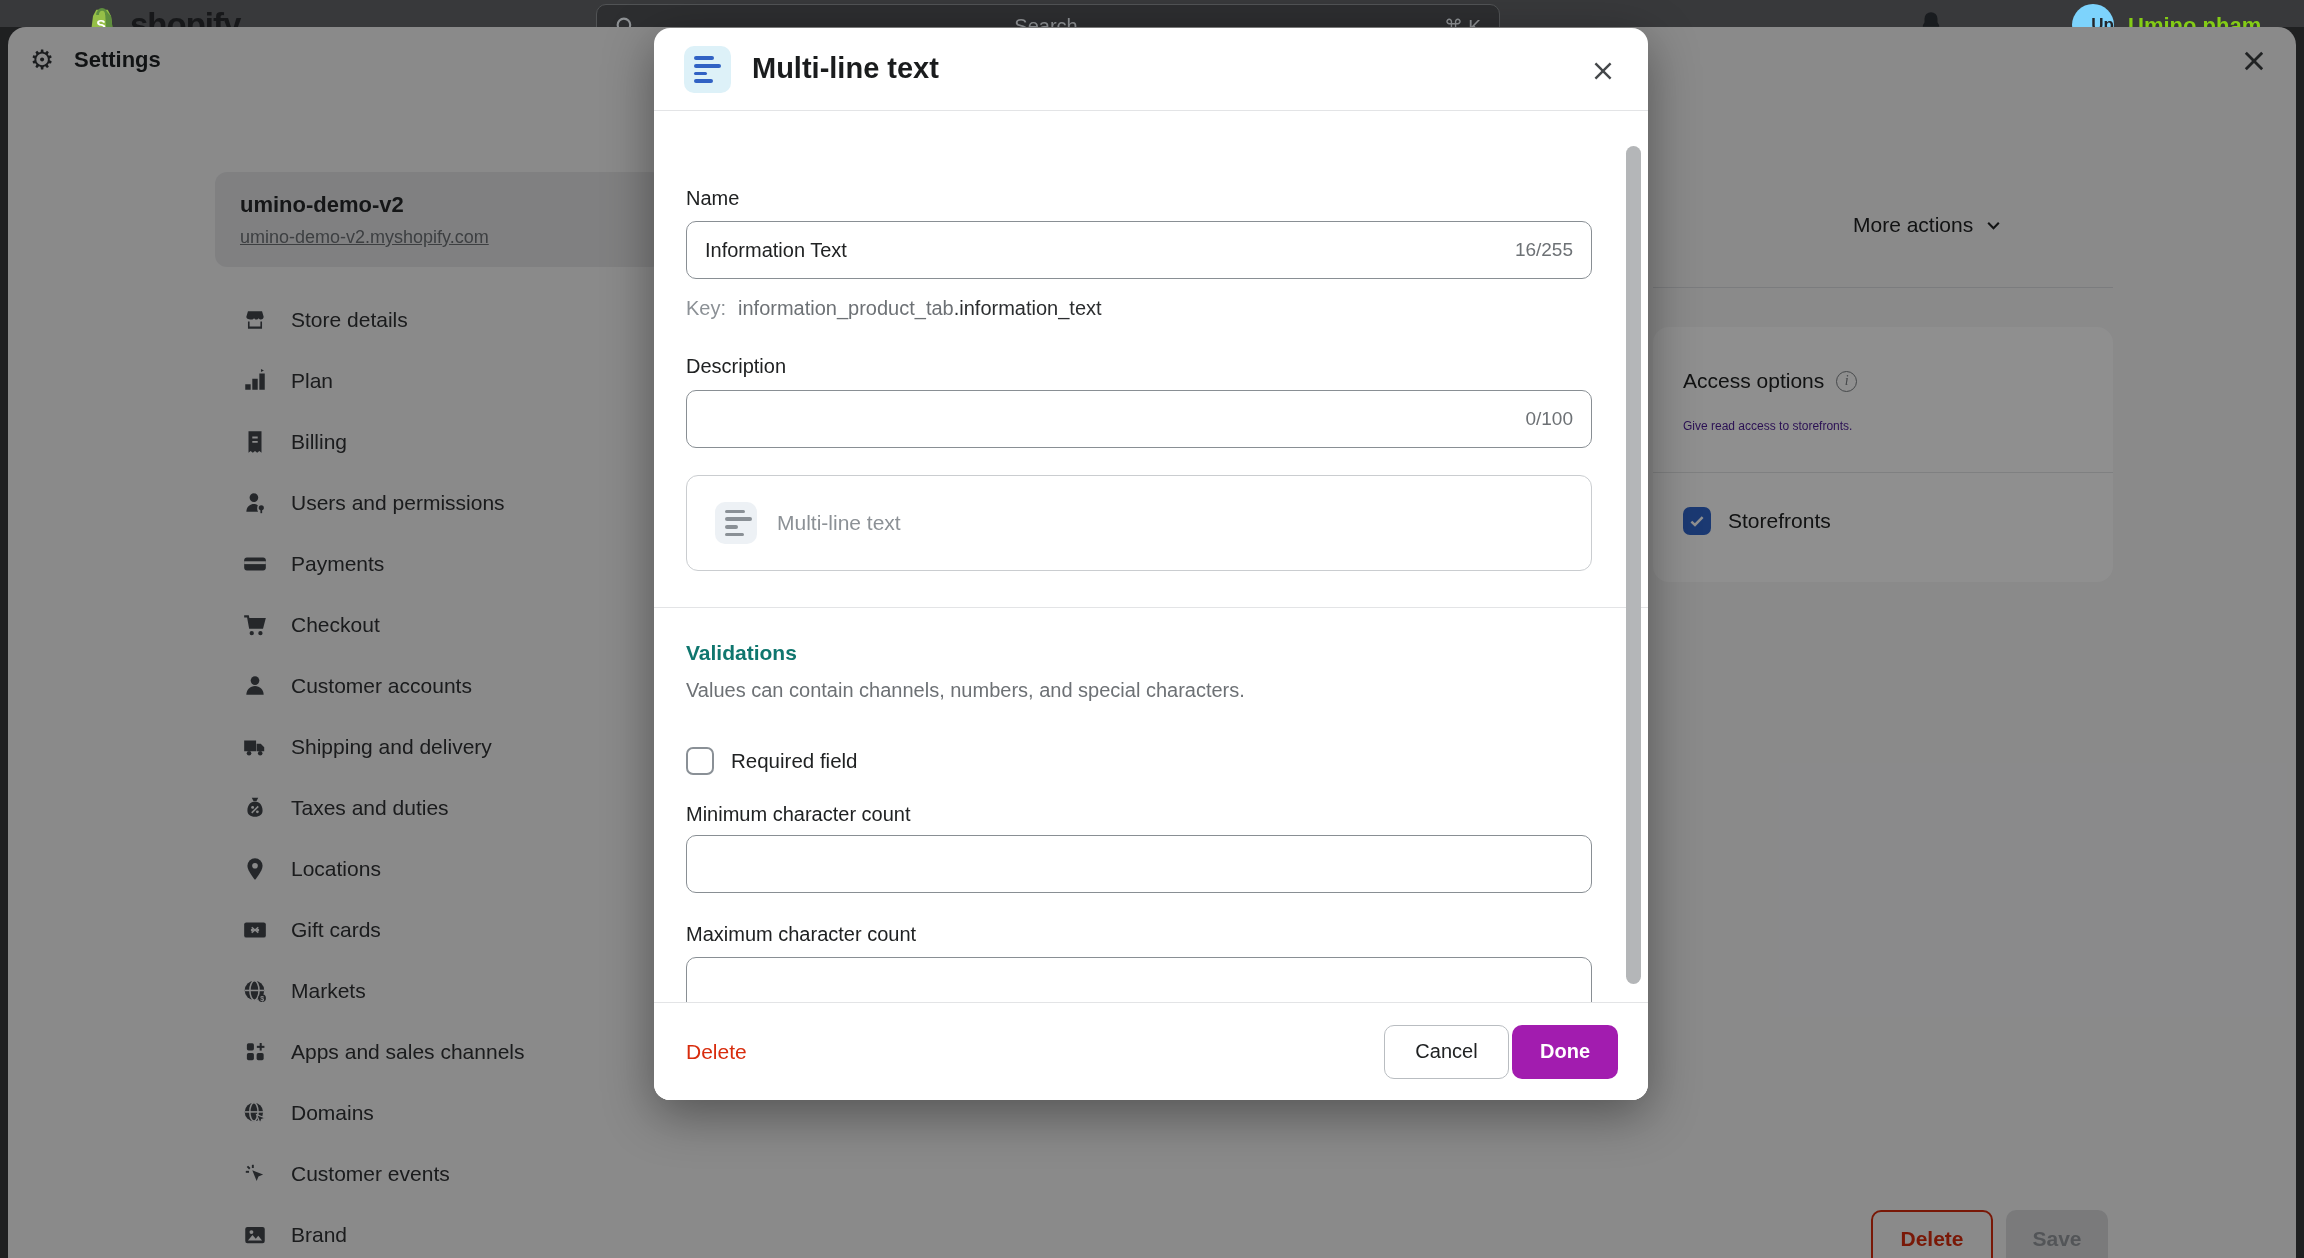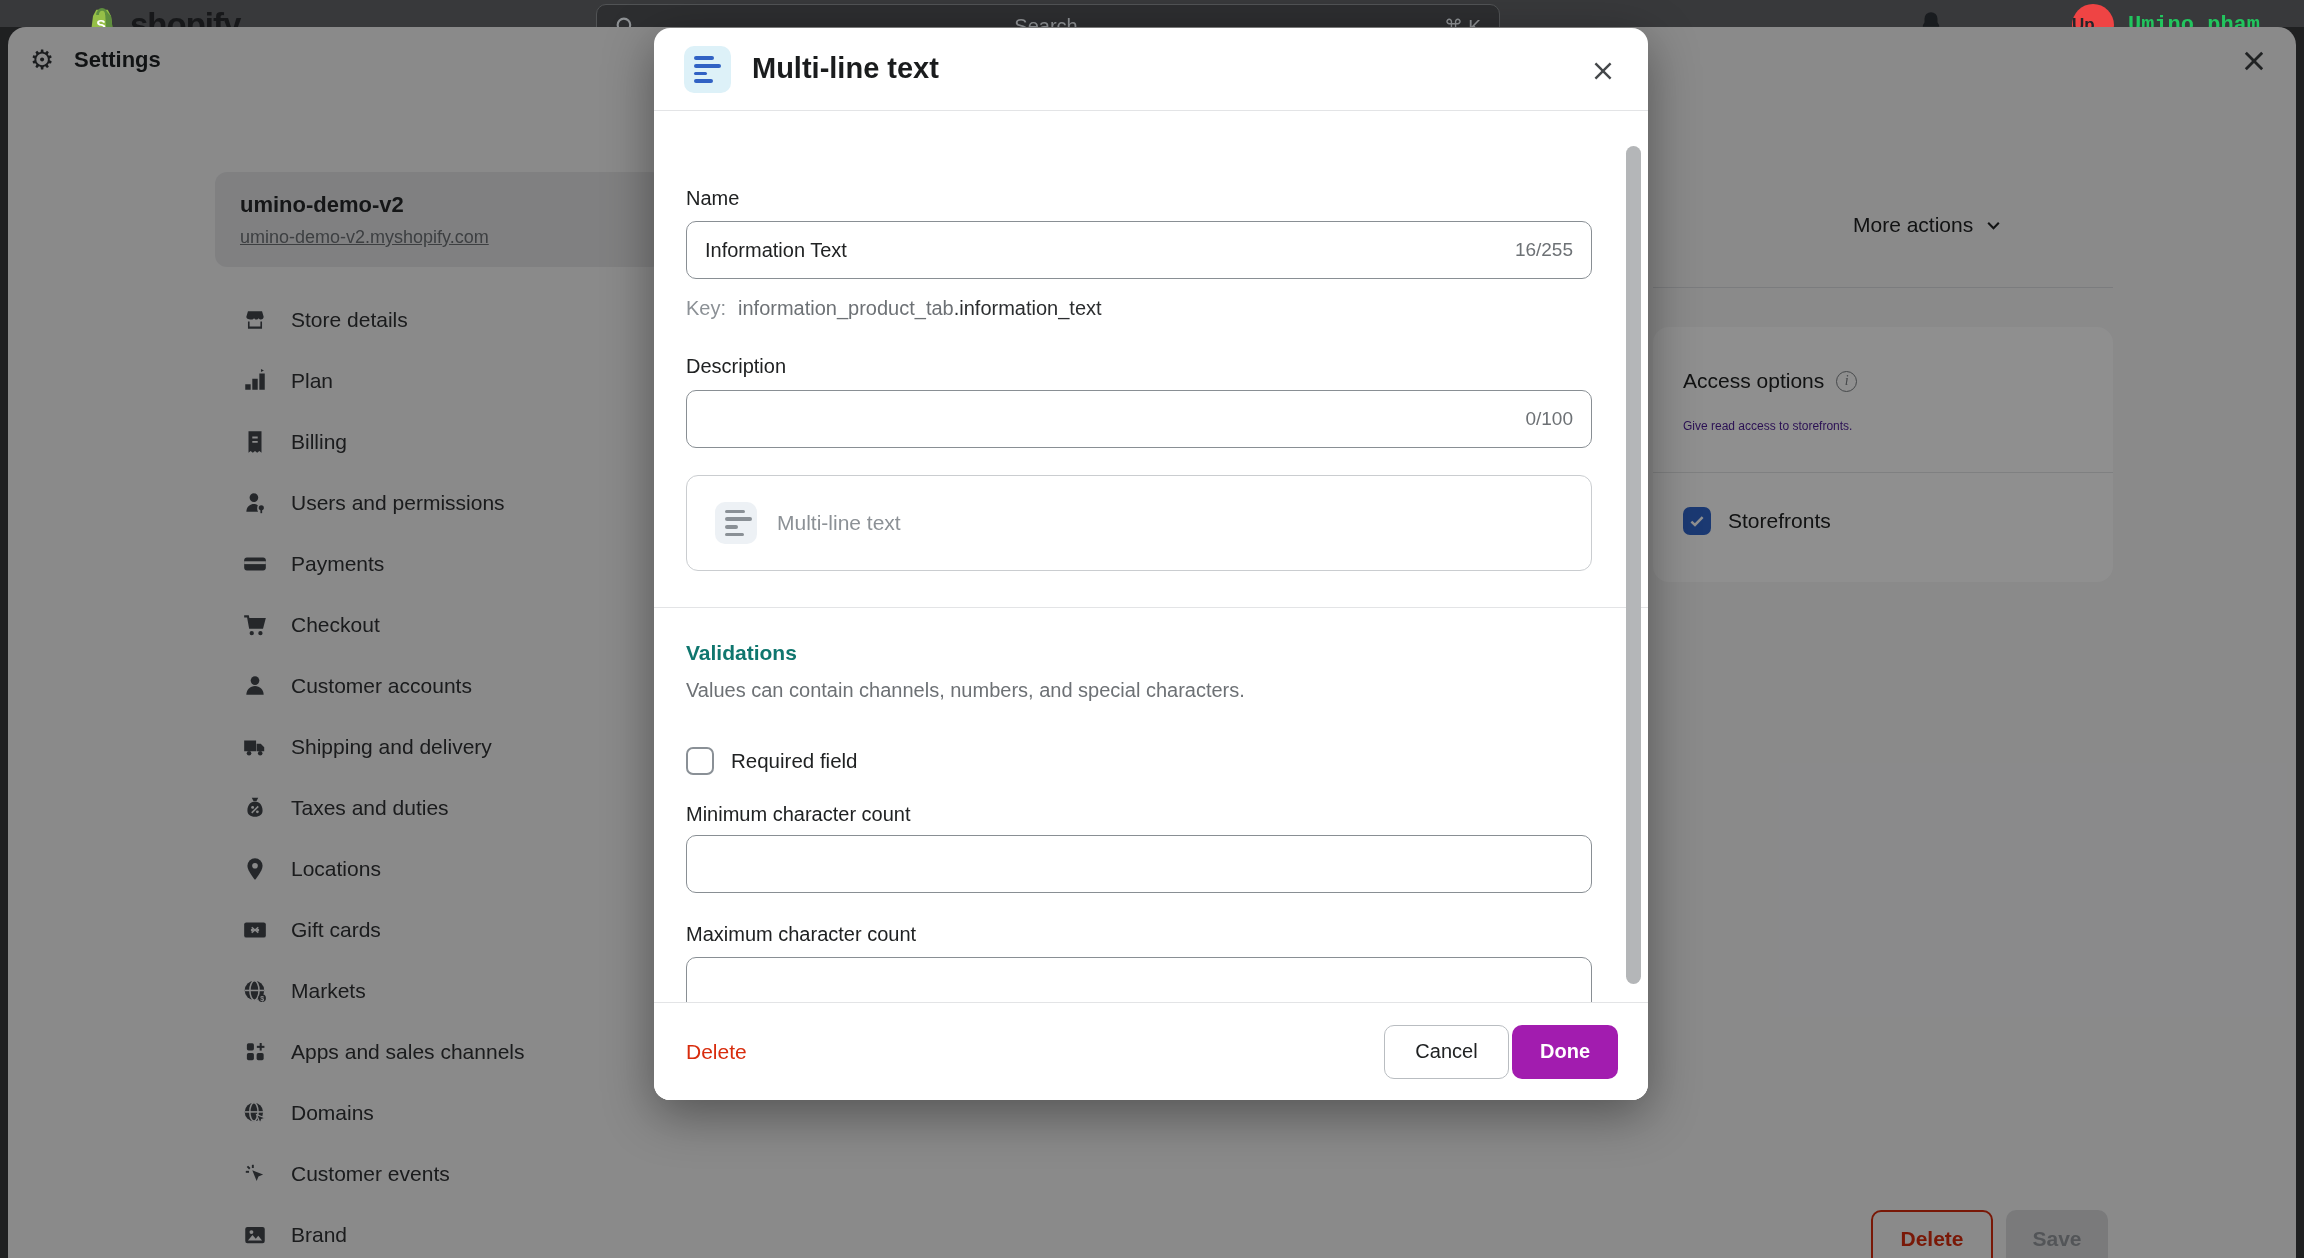--- a/index.html
+++ b/index.html
@@ -9,23 +9,23 @@
   
   .topbar { position:absolute; left:0; top:0; width:2304px; height:48px; background:#38393b; z-index:1; }
   .logo { position:absolute; left:84px; top:5px; display:flex; align-items:center; gap:10px; }
   .logo-word { font-size:33px; font-weight:bold; color:#17181a; letter-spacing:-1px; }
   .searchbox { position:absolute; left:596px; top:4px; width:904px; height:44px; background:#2d2e30;
                border:1px solid #515355; border-radius:10px; display:flex; align-items:center; padding:0 18px; }
   .searchbox .stext { color:#8f9295; font-size:20px; margin-left:12px; flex:1;text-align:center; }
   .searchbox .kbd { color:#8f9295; font-size:19px; }
   .bell { position:absolute; left:1918px; top:10px; }
   .avatar { position:absolute; left:2072px; top:4px; width:42px; height:42px; border-radius:50%;
-            background:#ef4444; color:#23262a; font-size:17px; font-weight:bold;
-            display:flex; align-items:center; justify-content:flex-start; }
-  .username { position:absolute; left:2128px; top:13px; font-size:22px; font-weight:bold; color:#22c55e;font-family:Liberation Mono, monospace; }
+            background:#7dd3fc; color:#23262a; font-size:17px; font-weight:bold;
+            display:flex; align-items:center; justify-content:flex-end; }
+  .username { position:absolute; left:2128px; top:13px; font-size:22px; font-weight:bold; color:#84cc16; }
 
   
   .panel { position:absolute; left:8px; top:27px; width:2288px; height:1231px; background:#f6f6f7;
            border-radius:18px 18px 0 0; overflow:hidden; z-index:2; }
   .panel-header { position:absolute; left:0; top:0; width:100%; height:70px; }
   .gear { position:absolute; left:22px; top:16px; font-size:27px; color:#303437; line-height:34px;}
   .settings-title { position:absolute; left:66px; top:20px; font-size:22px; font-weight:bold; color:#1f2224; }
   .page-close { position:absolute; left:2232px; top:20px; width:28px; height:28px; cursor:pointer; }
 
   .store-card { position:absolute; left:207px; top:145px; width:448px; height:95px;

